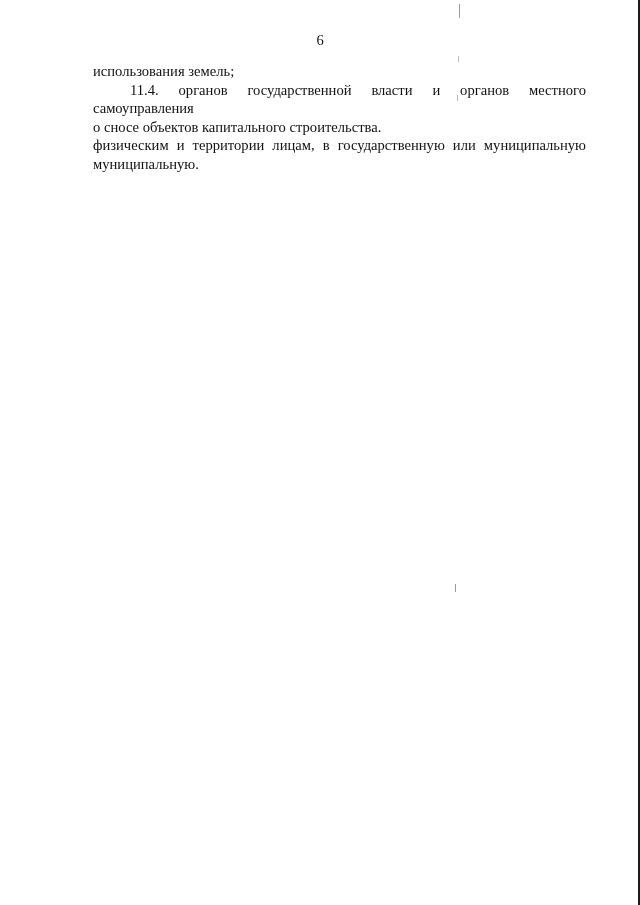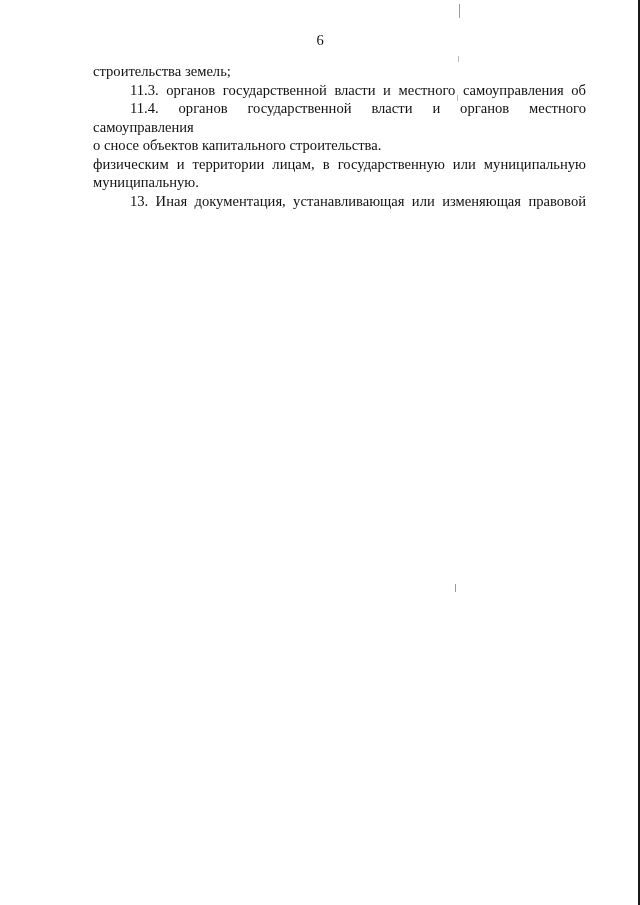--- a/index.html
+++ b/index.html
@@ -18,35 +18,33 @@
   .mark { position: absolute; width: 1px; background: #9a9a9a; }
 </style>
 </head>
 <body>
 
 <div class="page">
   <div class="page-number">6</div>
 
   <div class="body-text">
     <div class="para">
-      <span class="line last">строительства земель;</span>
+      <span class="line last">использования земель;</span>
     </div>
     <div class="para">
-      <span class="line indent">11.3. органов государственной власти и местного самоуправления об</span>
     </div>
     <div class="para">
       <span class="line indent">11.4. органов государственной власти и органов местного самоуправления</span>
       <span class="line last">о сносе объектов капитального строительства.</span>
     </div>
     <div class="para">
       <span class="line">физическим и территории лицам, в государственную или муниципальную</span>
       <span class="line last">муниципальную.</span>
     </div>
     <div class="para">
-      <span class="line indent">13. Иная документация, устанавливающая или изменяющая правовой</span>
     </div>
   </div>
 
   <div class="mark" style="left:459px; top:4px; height:14px;"></div>
   <div class="mark" style="left:458px; top:56px; height:6px; background:#bbb;"></div>
   <div class="mark" style="left:457px; top:95px; height:6px; background:#bbb;"></div>
   <div class="mark" style="left:455px; top:584px; height:8px;"></div>
 </div>
 <div class="right-border"></div>
 

